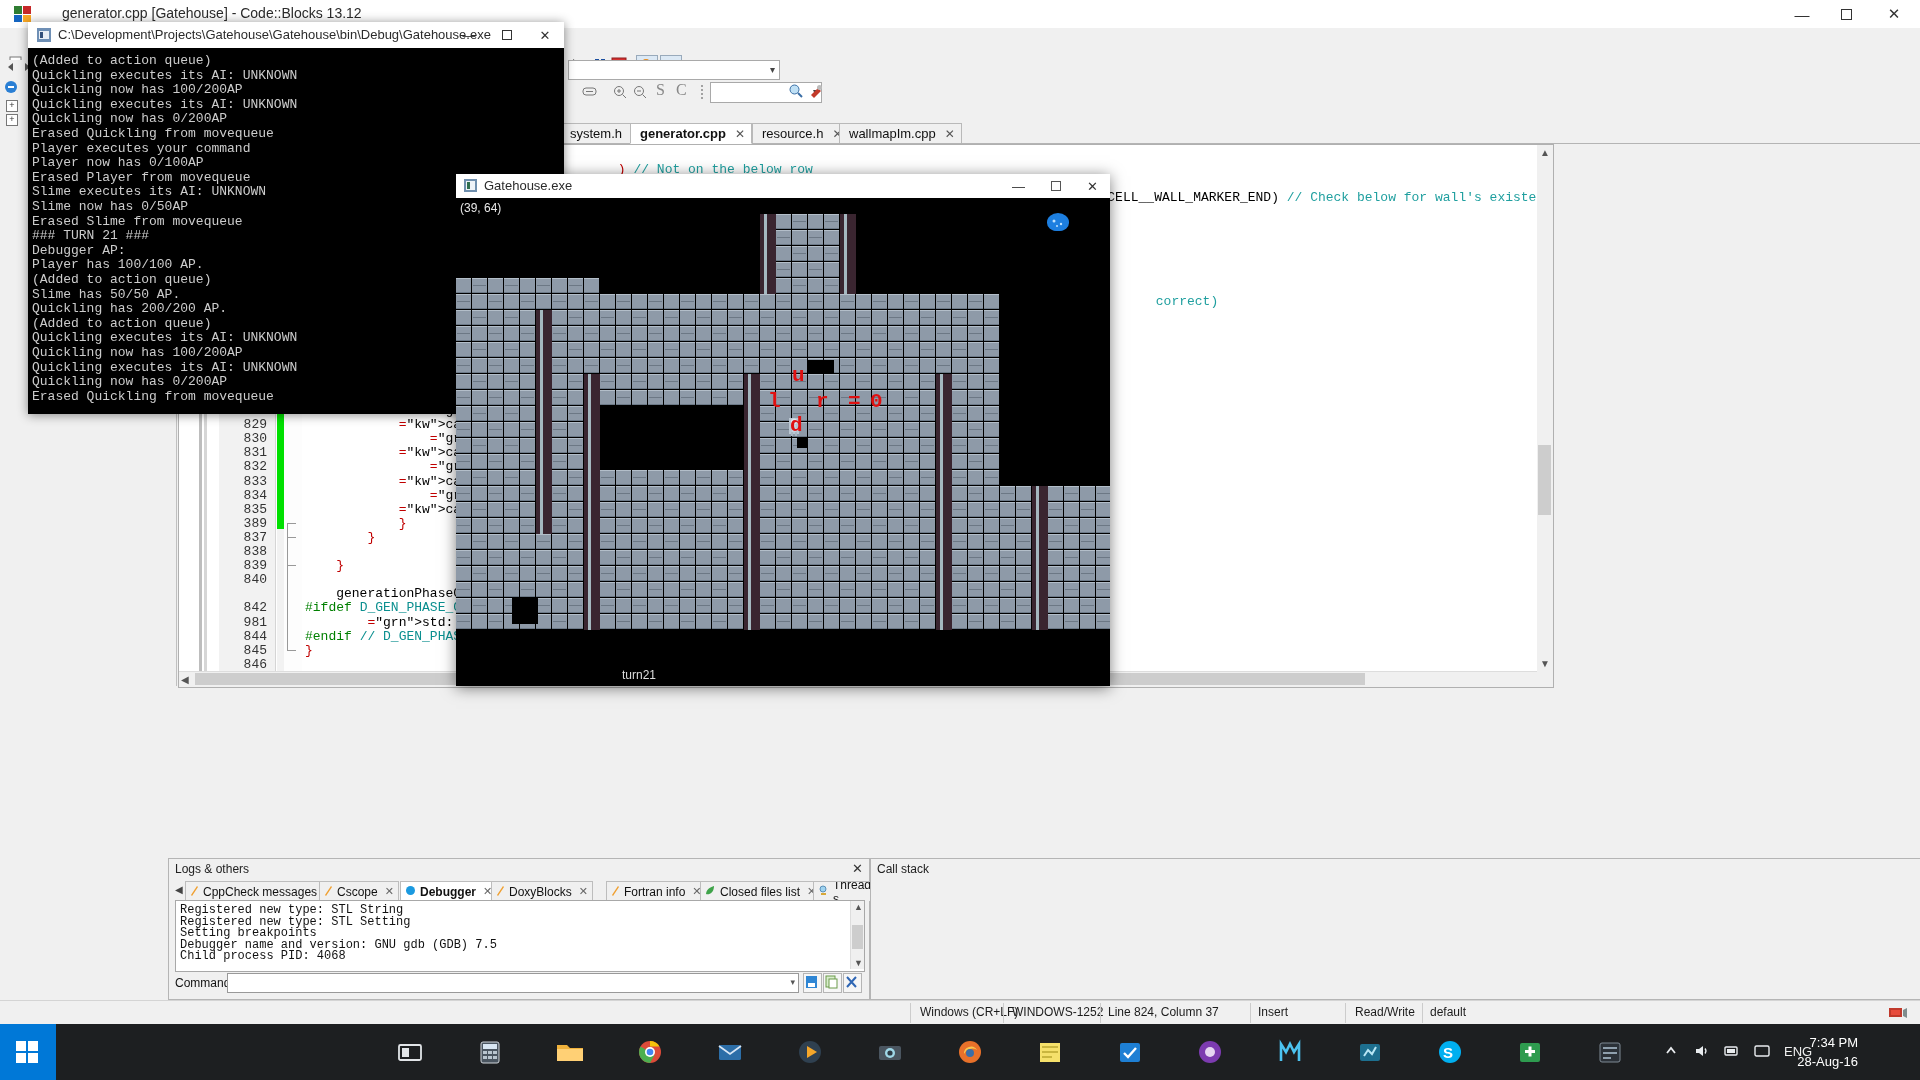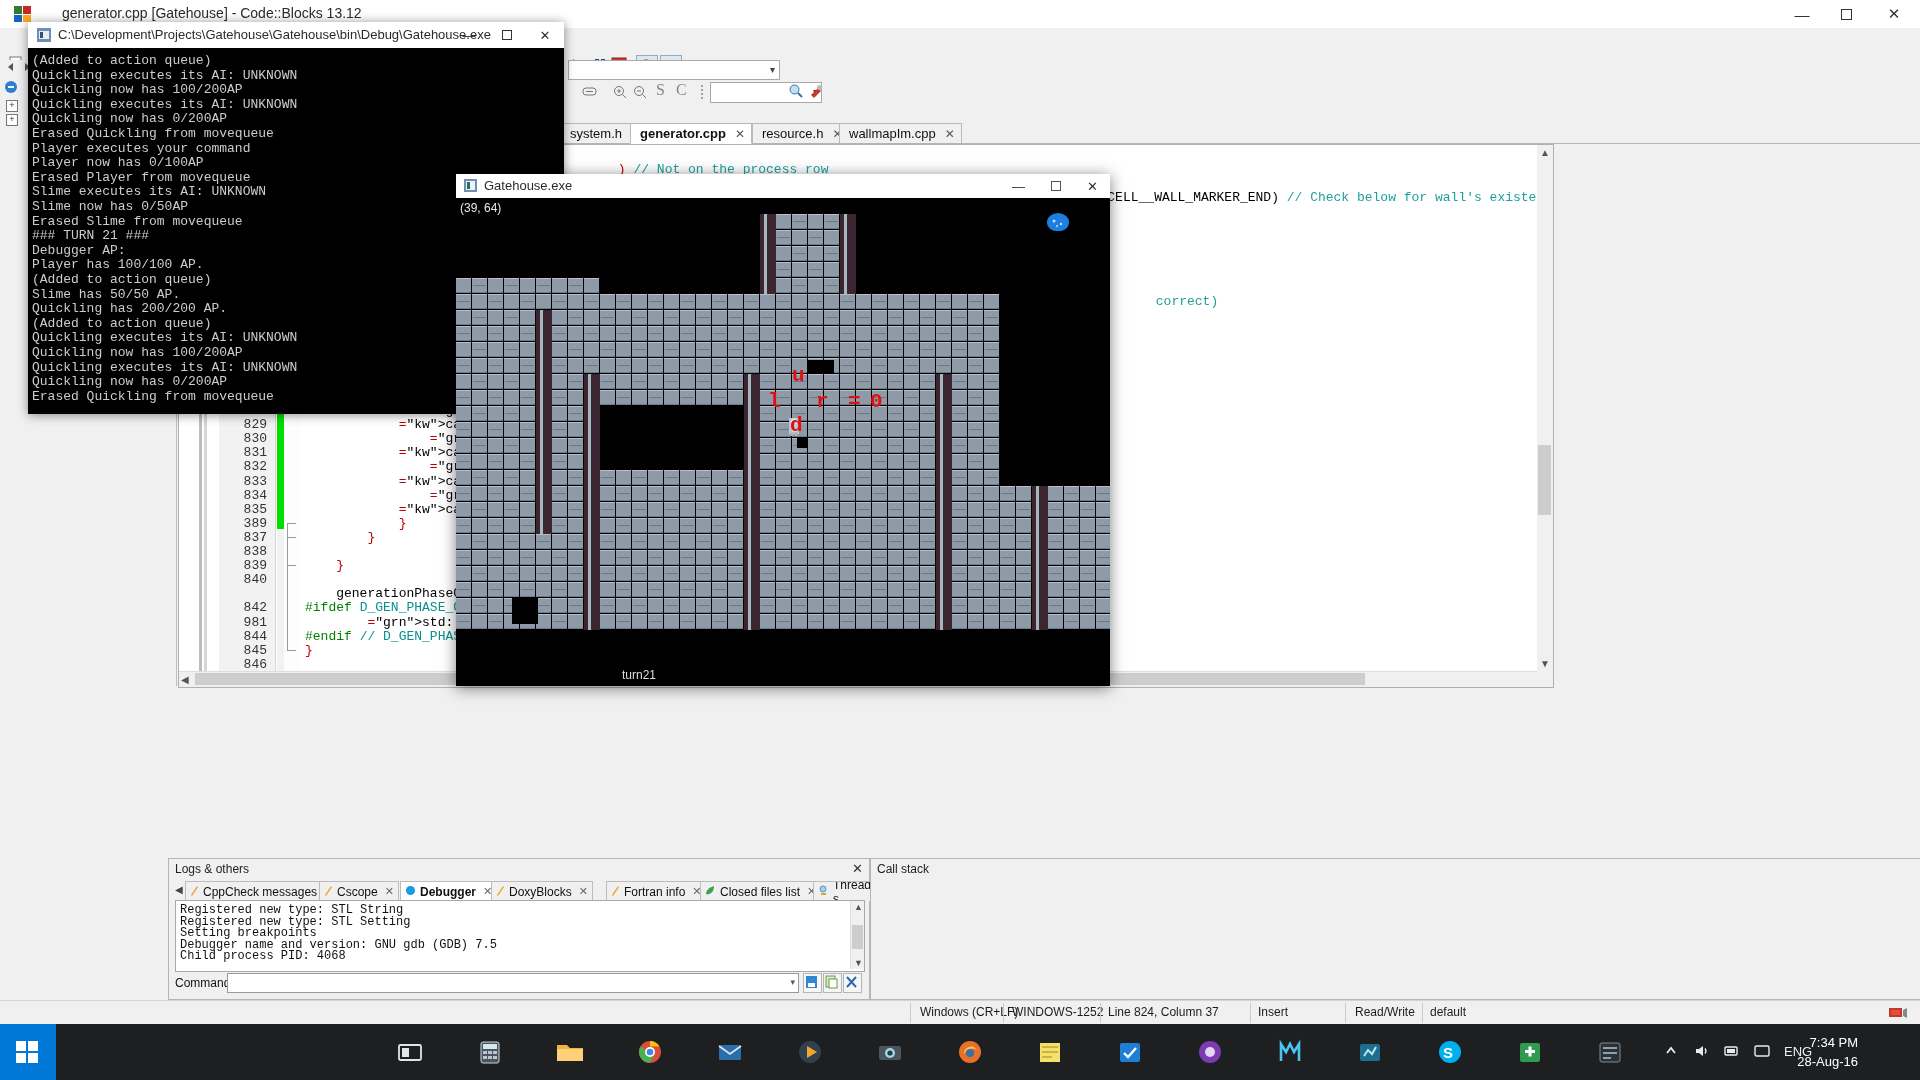--- a/index.html
+++ b/index.html
@@ -277,21 +277,21 @@
     </div>
     <div class="etab" style="left:279px;">
       <span>wallmapIm.cpp</span>
       <span class="x">✕</span>
     </div>
   </div>
 
   <div class="abs" id="editor">
 
     <div class="codeline" style="left:392px;top:2px;">
-      <span class="red">)</span> <span class="cmt">// Not on the process row</span>
+      <span class="red">)</span> <span class="cmt">// Not on the below row</span>
     </div>
     <div class="codeline" style="left:390px;top:30px;">
       <span>EN_CELL__WALL_MARKER_BEGIN </span><span class="op">&amp;&amp;</span><span> genLayout[i+areaCellWidth] </span><span class="op">&lt;</span><span> GEN_CELL__WALL_MARKER_END) </span><span class="cmt">// Check below for wall's existence</span>
     </div>
     <div class="codeline" style="left:390px;top:44px;">
       <span class="red">;</span> <span class="cmt">// D = 1</span>
     </div>
     <div class="codeline" style="left:930px;top:134px;">
       <span class="cmt">correct)</span>
     </div>

